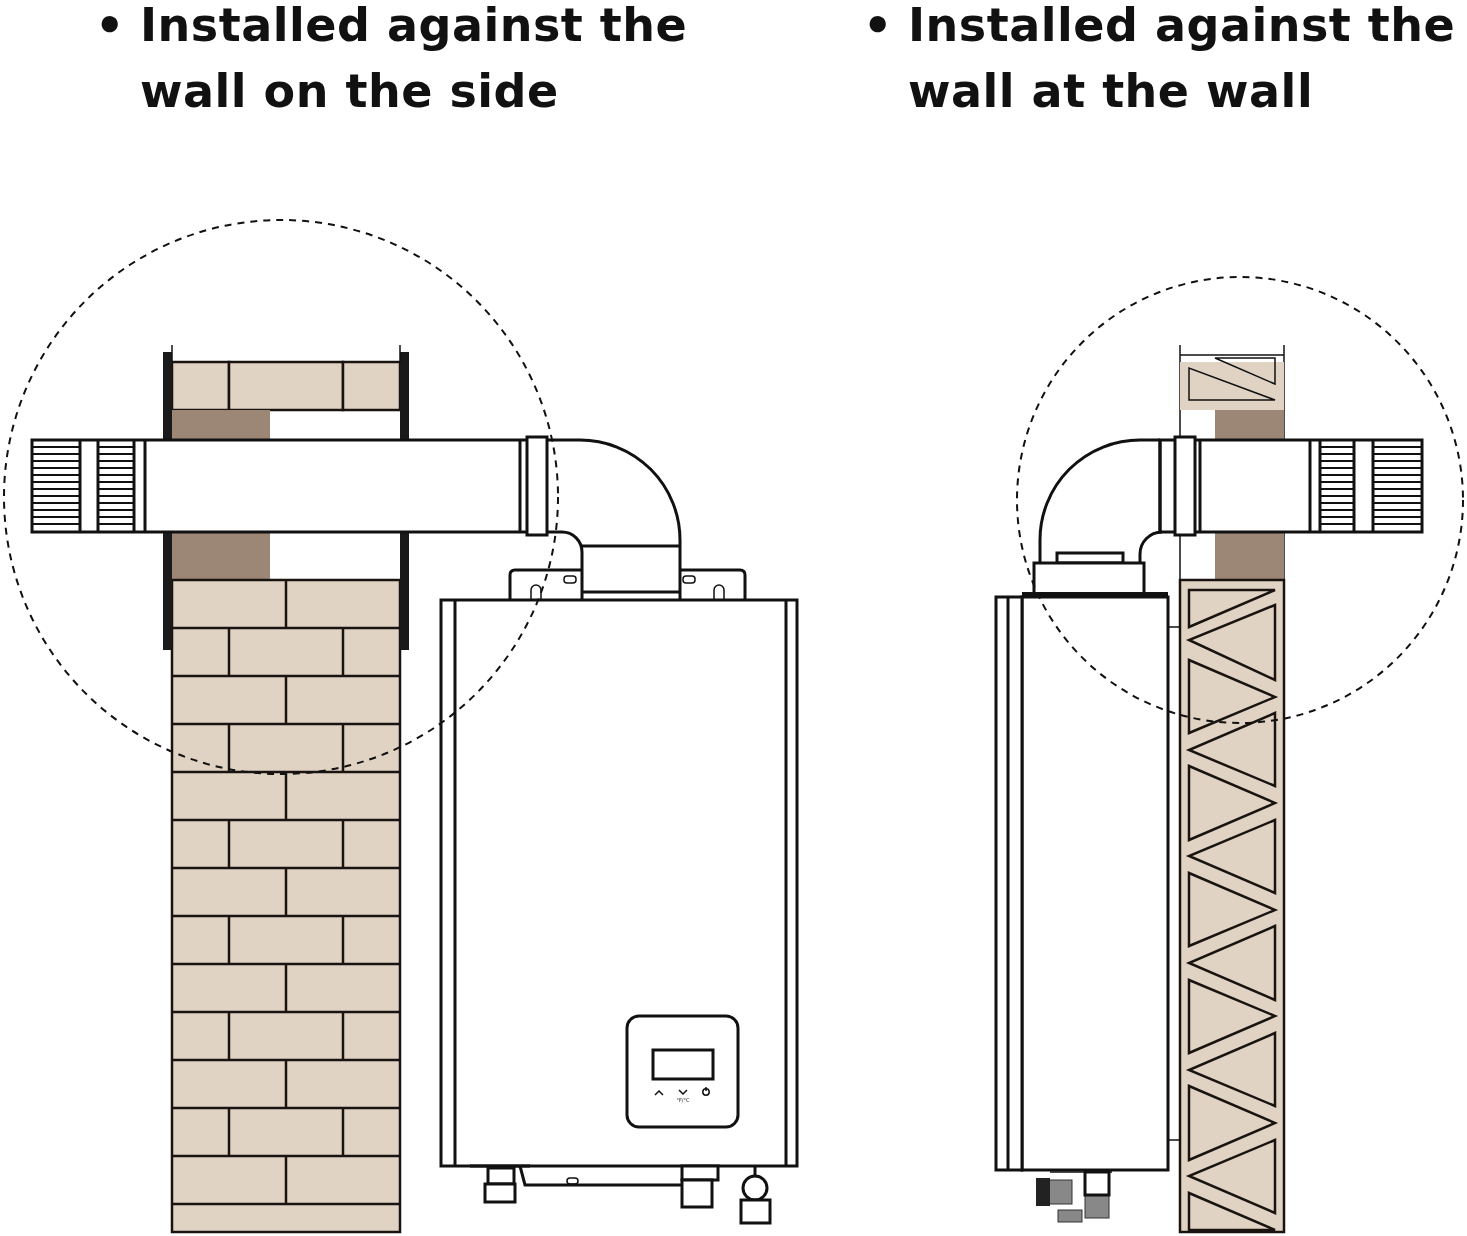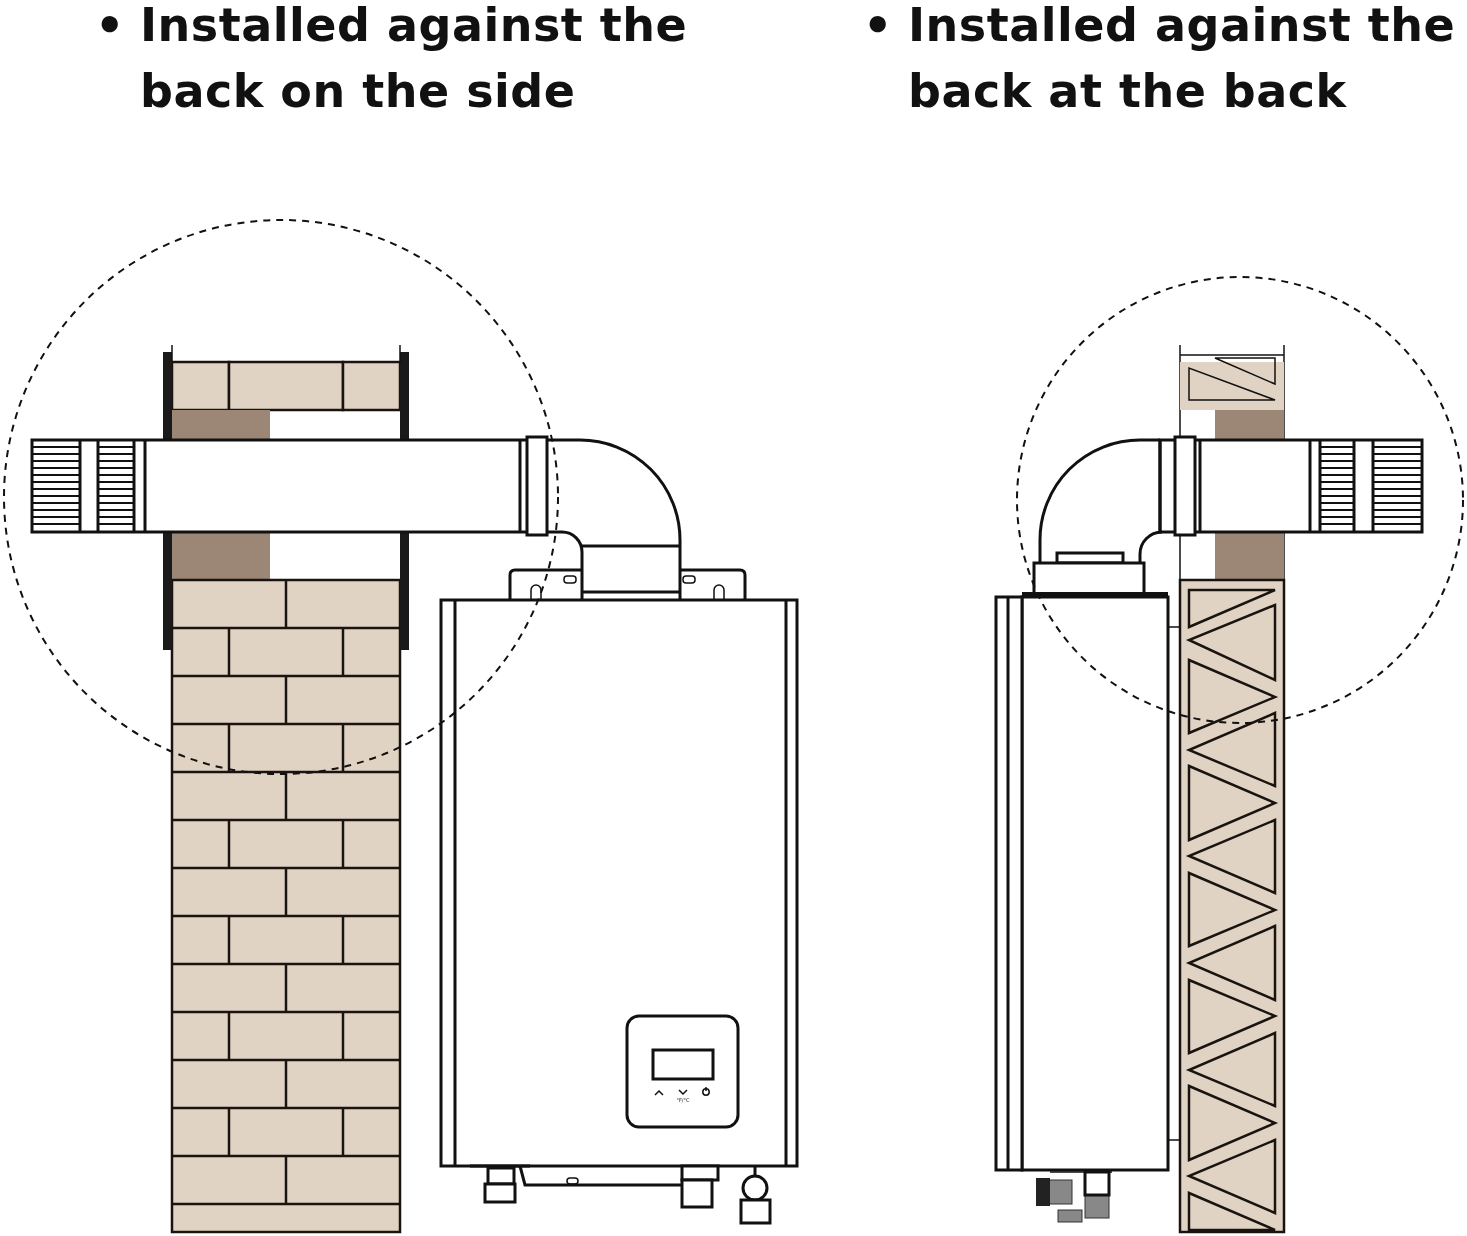--- a/index.html
+++ b/index.html
@@ -16,26 +16,26 @@
   .dash{fill:none;stroke:#111;stroke-width:2;stroke-dasharray:7 6;}
   .louver{stroke:#111;stroke-width:2;}
   .thin{stroke:#111;fill:none;stroke-width:1.5;}
 </style>
 </head>
 <body>
 
 <div class="caption" id="cap-left">
   <span class="bullet">•</span>
   <div>Installed against the</div>
-  <div>back on the side</div>
+  <div>wall on the side</div>
 </div>
 <div class="caption" id="cap-right">
   <span class="bullet">•</span>
   <div>Installed against the</div>
-  <div>back at the back</div>
+  <div>wall at the wall</div>
 </div>
 
 <svg width="1467" height="1236" viewBox="0 0 1467 1236">
 
   <g>
 
     <g>
 
       <rect class="brick" x="172" y="362" width="57" height="48"></rect>
       <rect class="brick" x="229" y="362" width="114" height="48"></rect>

